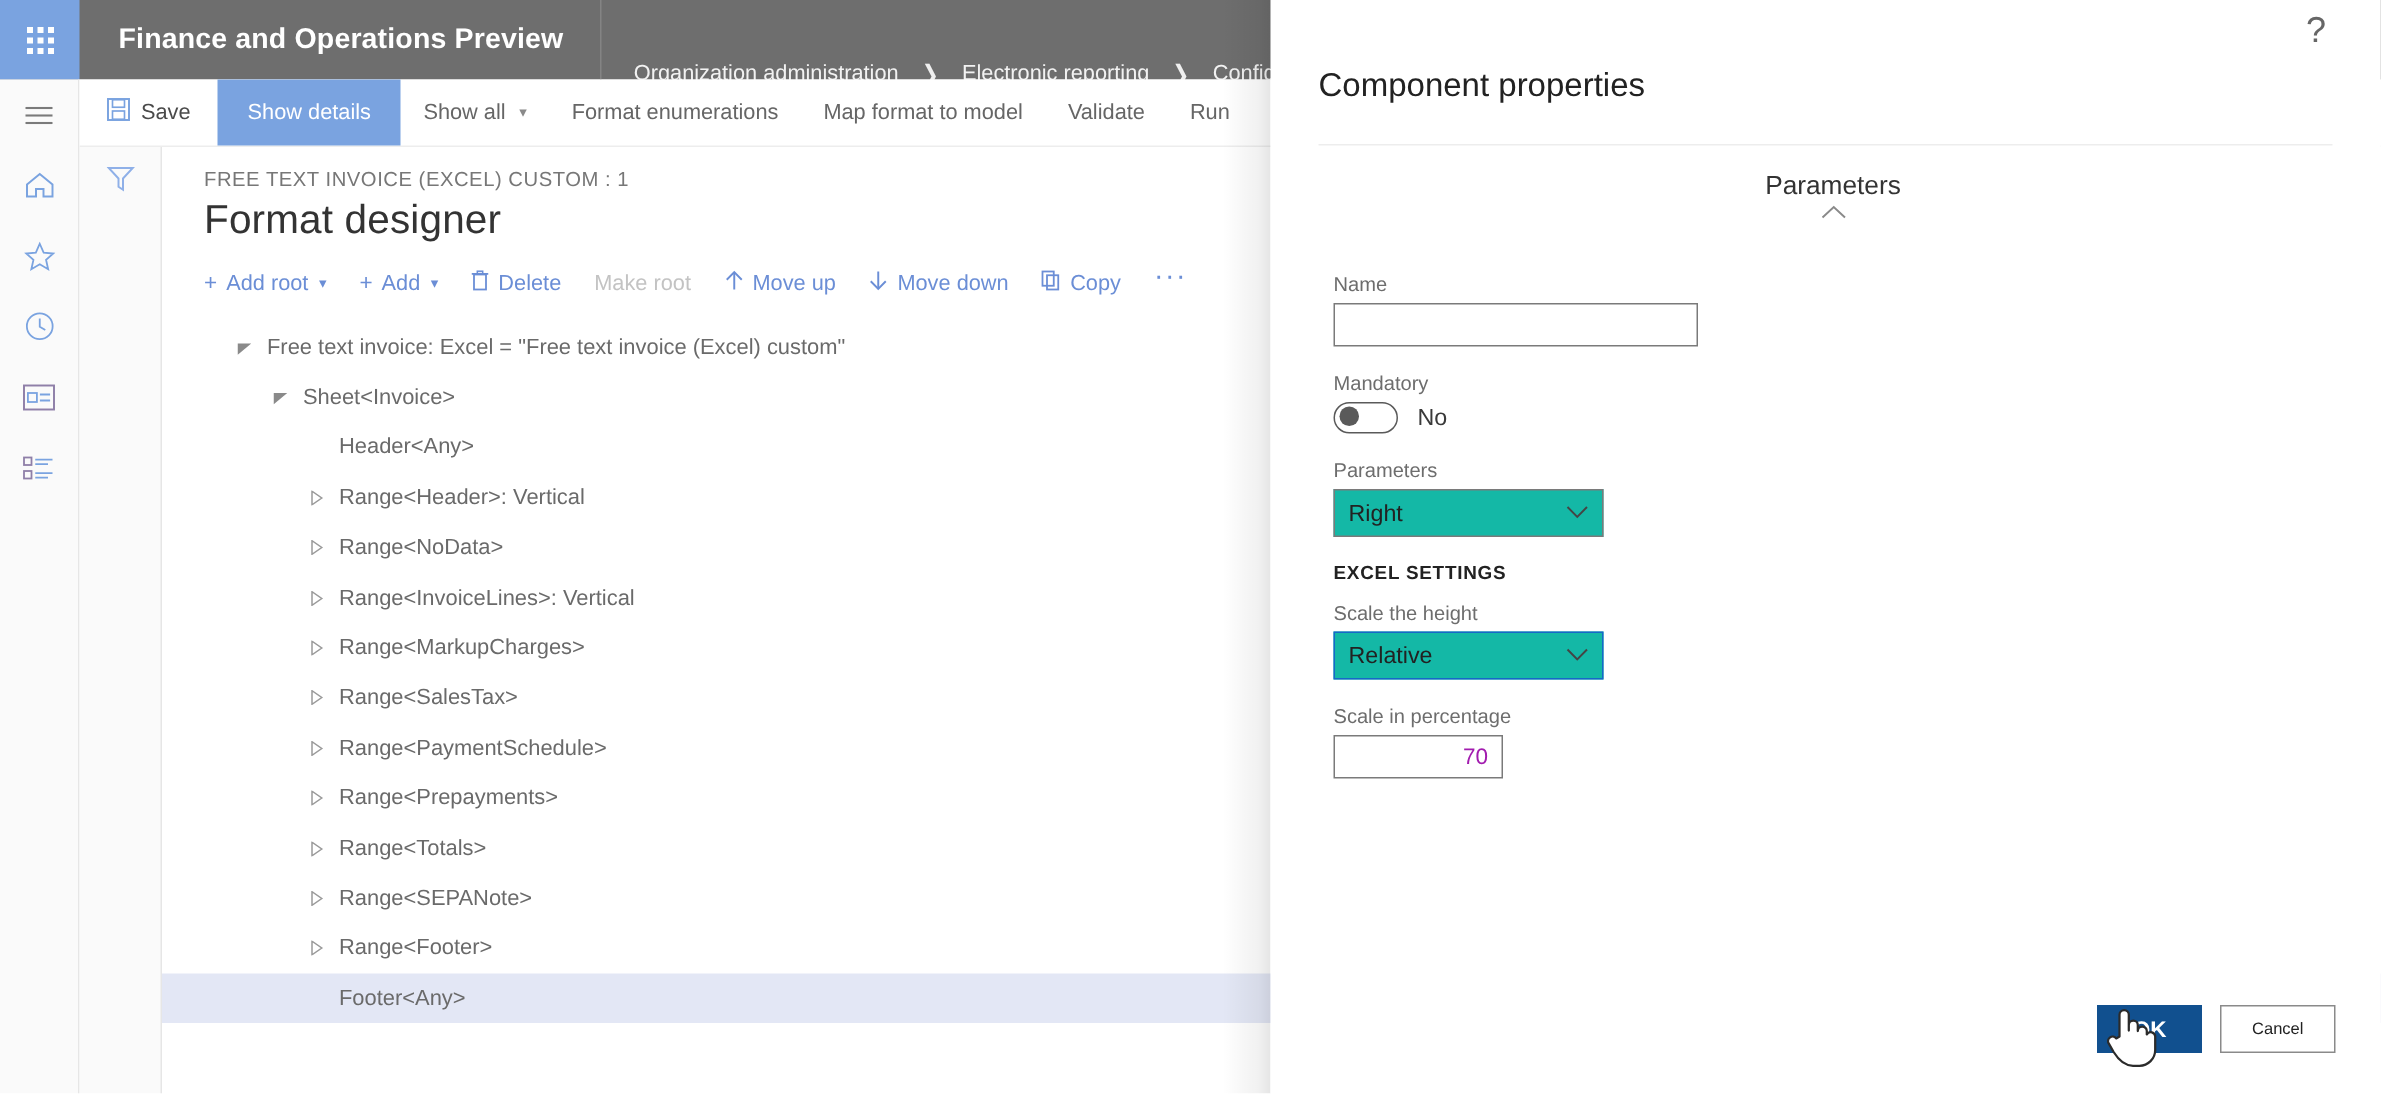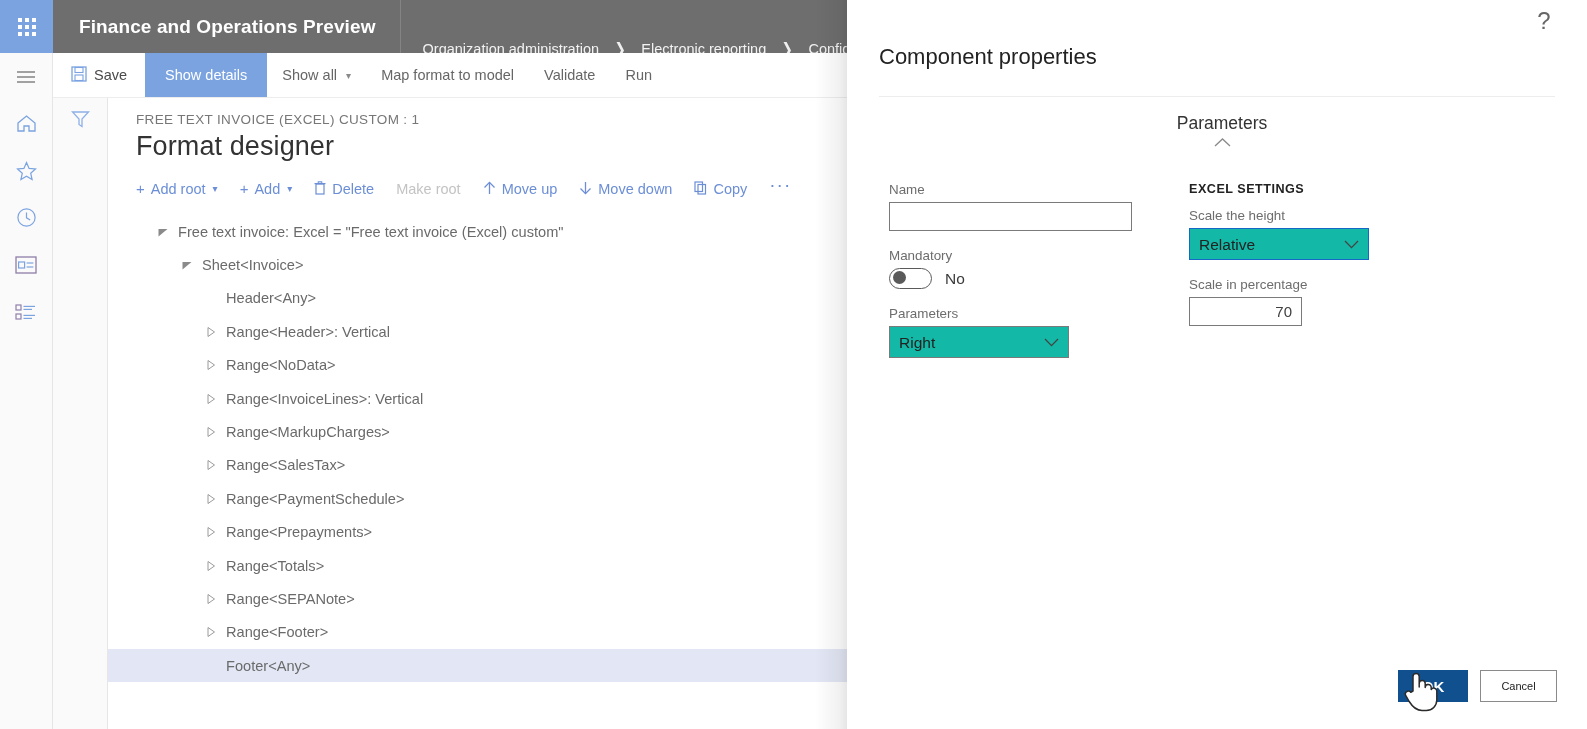--- a/index.html
+++ b/index.html
@@ -114,35 +114,35 @@
   .panel-divider { margin:26px 32px 0 32px; height:1px; background:#ededed; }
 
   .section-head {
     display:flex; align-items:center; justify-content:space-between;
     padding:16px 32px 0 42px;
     flex-direction:column;
   }
   .section-title { font-size:17.5px; color:#333; }
   .section-chev { color:#888; }
 
-  .form-cols { display:flex; padding:30px 0 0 42px; }
+  .form-cols { display:flex; padding:30px 0 0 42px;flex-direction:column; }
   .col-left { width:300px; }
   .col-right { width:300px; margin-left:0; }
   .field { margin-bottom:17px; }
   .field-label { font-size:13.4px; color:#6d6d6d; margin-bottom:5px; }
   .group-label { font-size:12.6px; color:#222; font-weight:700; letter-spacing:.5px; margin-bottom:12px; }
 
   .txtinput {
     width:243px; height:29px; border:1px solid #7a7a7a; background:#fff;
     font-size:15px; color:#222; padding:0 8px; outline:none;
     font-family:"Liberation Sans", sans-serif;
   }
   .numinput {
     width:113px; height:29px; border:1px solid #7a7a7a; background:#fff;
-    font-size:15px; color:#404040; padding:0 9px; text-align:right; outline:none;
+    font-size:15px; color:#a21caf; padding:0 9px; text-align:right; outline:none;
     font-family:"Liberation Sans", sans-serif;
   }
   .selwrap { position:relative; display:inline-block; }
   .sel {
     width:180px; height:32px; border:1px solid #7a7a7a; background:#14b8a6;
     font-size:15.5px; color:#222; padding:0 30px 0 9px;
     appearance:none; -webkit-appearance:none; outline:none;
     font-family:"Liberation Sans", sans-serif;
   }
   .sel.focused { border:1.6px solid #1668c8; width:180px; }
@@ -264,20 +264,23 @@
           </svg>
       </span>
       <span>Save</span>
     </div>
     <div class="tb-btn active">
       <span>Show details</span>
     </div>
     <div class="tb-btn">
       <span>Show all</span>
       <span class="chev">▾</span>
+    </div>
+    <div class="tb-btn">
+      <span>Format enumerations</span>
     </div>
     <div class="tb-btn">
       <span>Map format to model</span>
     </div>
     <div class="tb-btn">
       <span>Validate</span>
     </div>
     <div class="tb-btn">
       <span>Run</span>
     </div>

